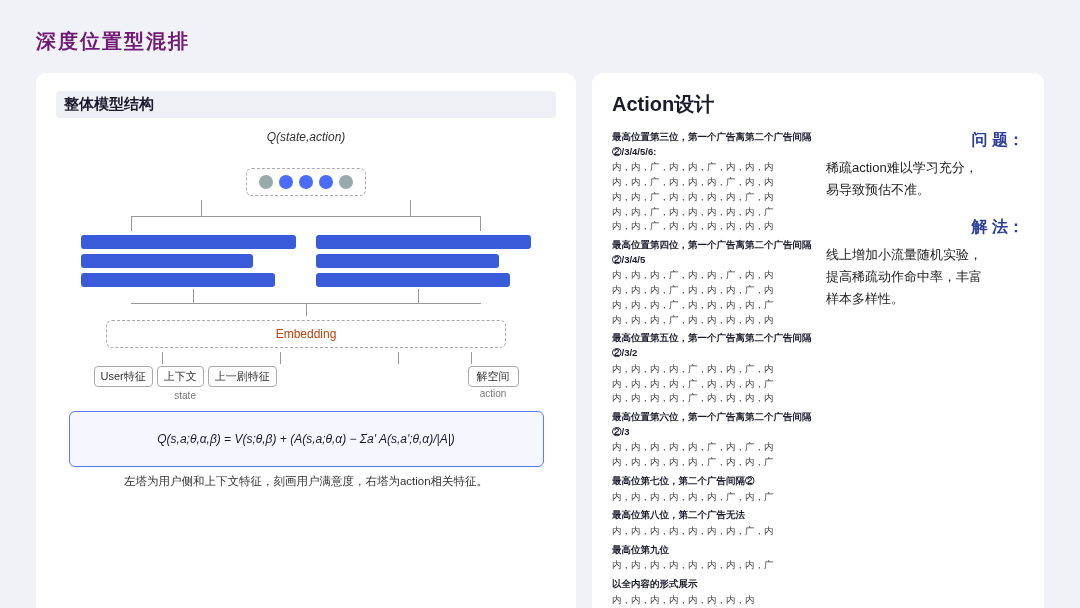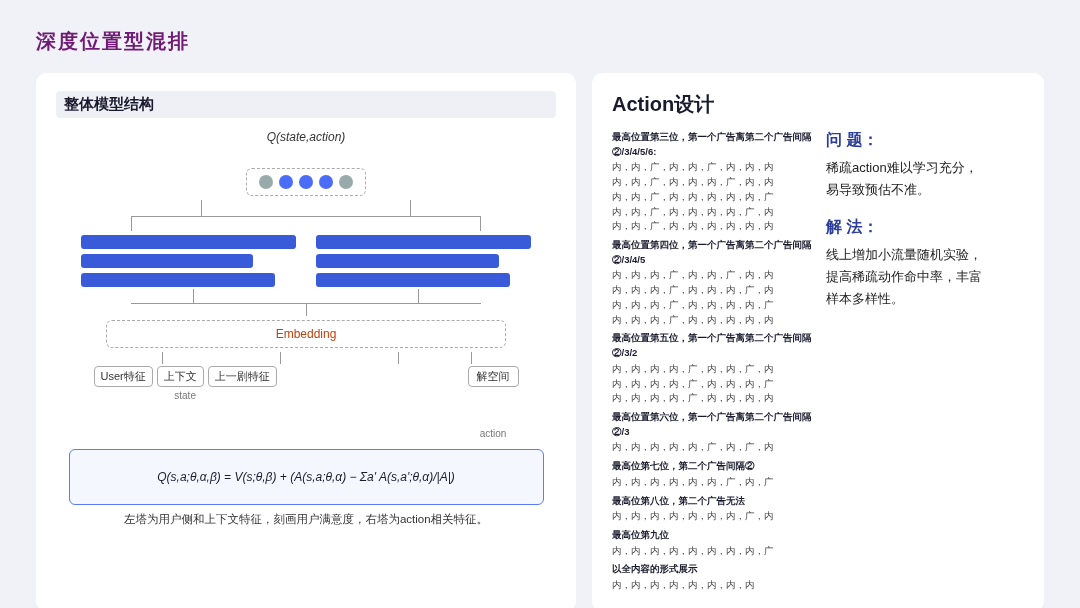--- a/index.html
+++ b/index.html
@@ -119,21 +119,20 @@
       font-size: 10px;
       color: #777;
       margin-top: 1px;
       margin-left: 0;
     }
     .action-box-wrap {
       display: flex;
       flex-direction: column;
       align-items: center;
       margin-left: 10px;
-      gap: 40px;
     }
     .action-box {
       border: 1.5px solid #aaa;
       border-radius: 4px;
       padding: 2px 8px;
       font-size: 11px;
       color: #333;
       background: #fff;
     }
     .action-label {
@@ -215,20 +214,21 @@
       flex-direction: column;
       gap: 16px;
       padding-top: 4px;
     }
     .note-block {}
     .note-title {
       font-size: 16px;
       font-weight: 700;
       color: #2c3e99;
       margin-bottom: 6px;
+      text-align: right;
     }
     .note-body {
       font-size: 13px;
       color: #222;
       line-height: 1.7;
     }
   </style>
 </head>
 <body>
 
@@ -314,37 +314,38 @@
 
     <div class="right-panel">
       <div class="right-panel-title">Action设计</div>
 
       <div class="right-content">
 
         <div class="action-list">
           <div class="section-label">最高位置第三位，第一个广告离第二个广告间隔②/3/4/5/6:</div>
           <div class="row">内，内，广，内，内，广，内，内，内</div>
           <div class="row">内，内，广，内，内，内，广，内，内</div>
+          <div class="row">内，内，广，内，内，内，内，广，内</div>
           <div class="row">内，内，广，内，内，内，内，内，广</div>
-          <div class="row">内，内，广，内，内，内，内，广，内</div>
           <div class="row">内，内，广，内，内，内，内，内，内</div>
 
           <div class="section-label">最高位置第四位，第一个广告离第二个广告间隔②/3/4/5</div>
           <div class="row">内，内，内，广，内，内，广，内，内</div>
           <div class="row">内，内，内，广，内，内，内，广，内</div>
           <div class="row">内，内，内，广，内，内，内，内，广</div>
           <div class="row">内，内，内，广，内，内，内，内，内</div>
 
           <div class="section-label">最高位置第五位，第一个广告离第二个广告间隔②/3/2</div>
           <div class="row">内，内，内，内，广，内，内，广，内</div>
           <div class="row">内，内，内，内，广，内，内，内，广</div>
           <div class="row">内，内，内，内，广，内，内，内，内</div>
 
           <div class="section-label">最高位置第六位，第一个广告离第二个广告间隔②/3</div>
           <div class="row">内，内，内，内，内，广，内，广，内</div>
+          <div class="row">内，内，内，内，内，广，内，内，广</div>
 
           <div class="section-label">最高位第七位，第二个广告间隔②</div>
           <div class="row">内，内，内，内，内，内，广，内，广</div>
 
           <div class="section-label">最高位第八位，第二个广告无法</div>
           <div class="row">内，内，内，内，内，内，内，广，内</div>
 
           <div class="section-label">最高位第九位</div>
           <div class="row">内，内，内，内，内，内，内，内，广</div>
 

